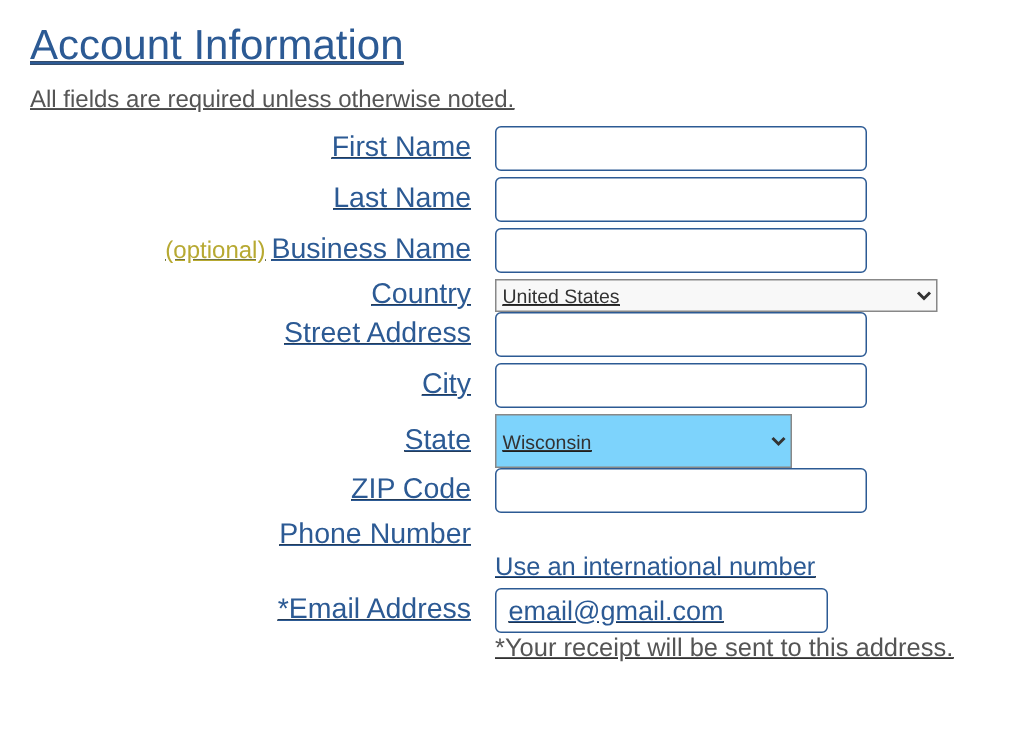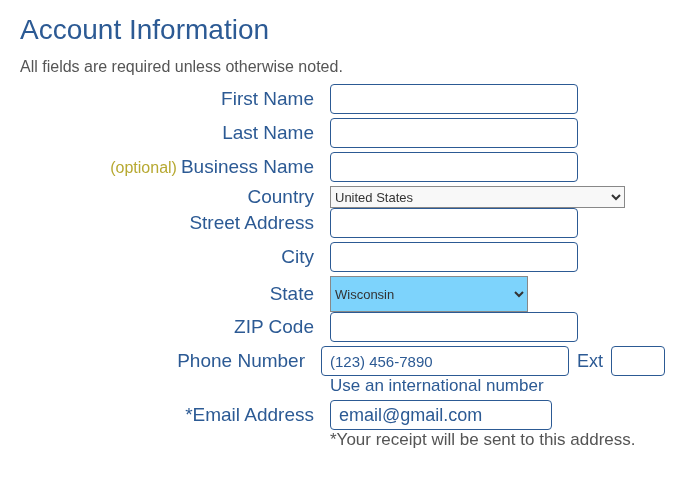--- a/index.html
+++ b/index.html
@@ -1,15 +1,15 @@
 <!DOCTYPE html>
 <html><head>
 <meta charset="utf-8">
 <style>
-  * { box-sizing: border-box; }
+  * { box-sizing: border-box; text-decoration: underline; }
   body {
     margin: 0;
     padding: 14px 20px;
     font-family: 'Segoe UI', Arial, sans-serif;
     background: #fff;
     width: 685px;
   }
   h1.title {
     font-size: 28px;
     font-weight: 400;
@@ -167,25 +167,20 @@
 
 <div class="form-row tight">
   <div class="label-col">ZIP Code</div>
   <div class="input-col">
     <input type="text" class="std" value="" style="">
   </div>
 </div>
 
 <div class="form-row">
   <div class="label-col">Phone Number</div>
-  <div class="input-col">
-    <input type="text" class="std" value="(123) 456-7890" style="">
-    <span class="ext-label">Ext</span>
-    <input type="text" class="ext" value="" style="">
-  </div>
 </div>
 
 <div class="form-row tight">
   <div class="label-col"></div>
   <div class="input-col">
     <span class="intl-link">Use an international number</span>
   </div>
 </div>
 
 <div class="form-row">

